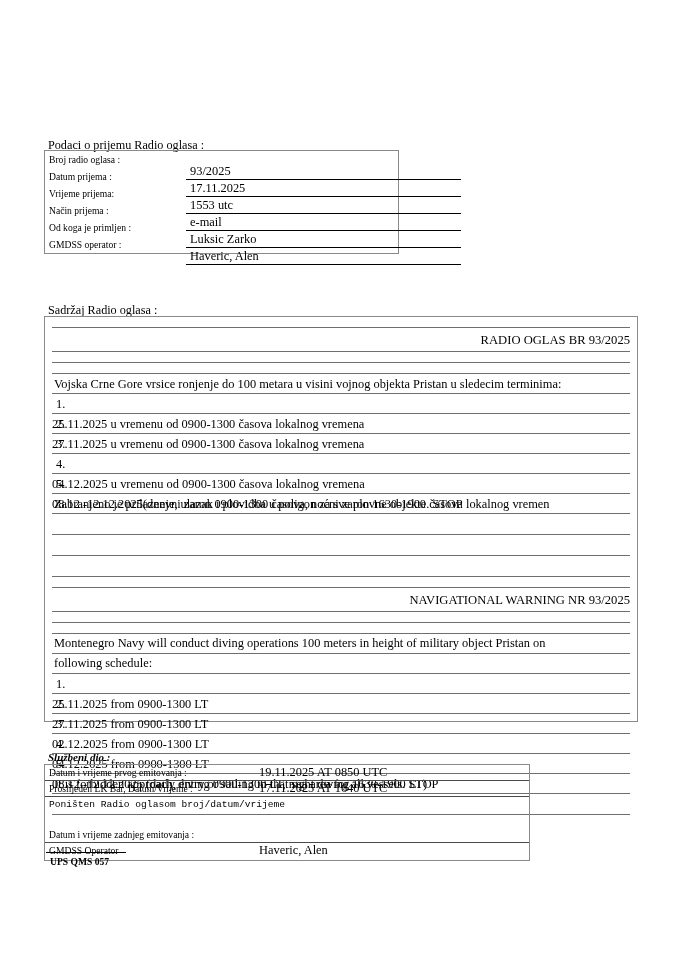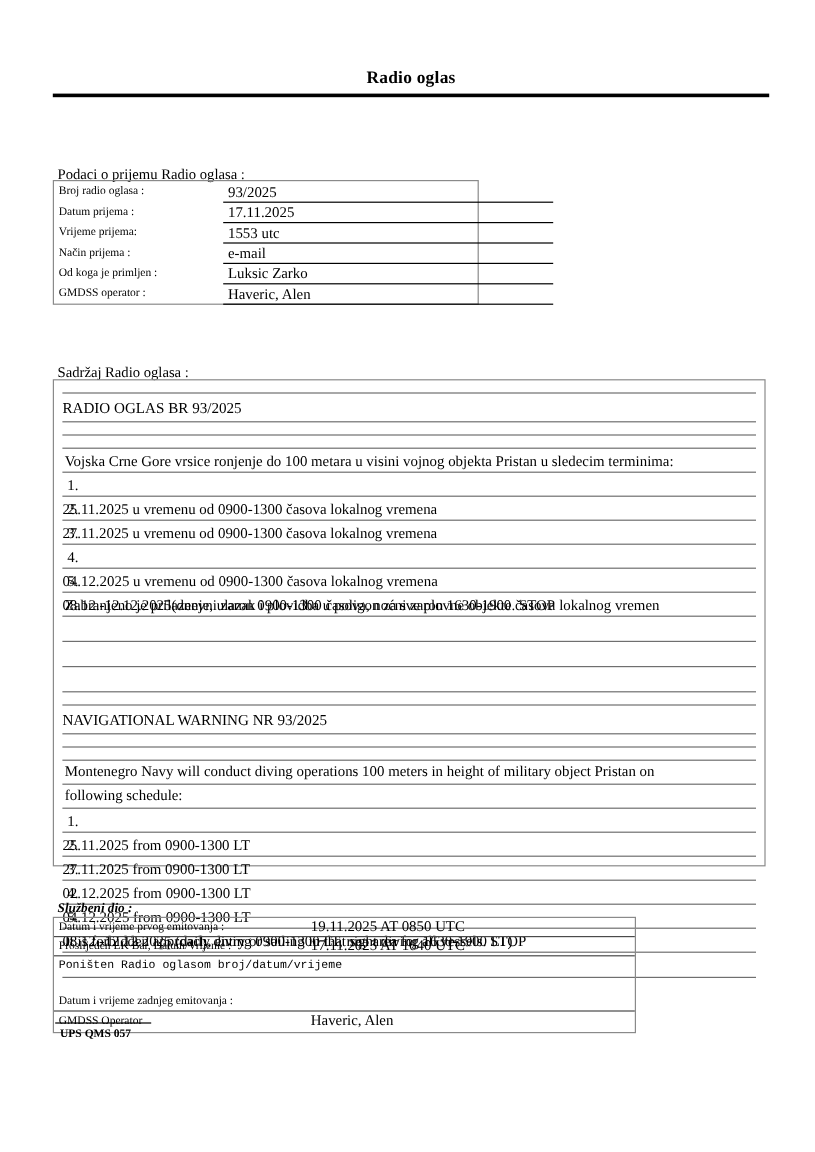--- a/index.html
+++ b/index.html
@@ -72,21 +72,21 @@
     position: absolute;
     left: 4px;
     top: 1px;
     font-size: 9.6px;
     line-height: 15px;
     white-space: nowrap;
   }
   .recv-value-wrap {
     position: absolute;
     left: 141px;
-    top: 1px;
+    top: 12px;
     width: 275px;
     height: 17px;
     border-bottom: 1px solid #000;
     box-sizing: border-box;
   }
   .recv-value {
     position: absolute;
     left: 4px;
     top: 0px;
     font-size: 12.4px;
@@ -112,21 +112,21 @@
   }
   .line {
     border-bottom: 1px solid #6f6f6f;
     box-sizing: border-box;
     position: relative;
   }
   .line.blank { height: 11px; }
   .line.gap   { height: 21px; }
   .line.hdr {
     height: 24px;
-    text-align: left;
+    text-align: right;
   }
   .line.hdr span {
     font-size: 12.6px;
     line-height: 24px;
   }
   .line.txt {
     height: 20px;
   }
   .line.txt span {
     font-size: 12.4px;
@@ -197,24 +197,20 @@
     padding-left: 4px;
     padding-top: 2px;
     white-space: nowrap;
   }
 </style>
 </head>
 <body>
 
 <div class="page">
 
-  <div class="title-block">
-    <div class="doc-title">Radio oglas</div>
-    <div class="title-rule"></div>
-  </div>
 
   <div class="caption" style="left:48px; top:138px;">Podaci o prijemu Radio oglasa :</div>
 
   <div class="recv-table">
     <div class="recv-row">
       <div class="recv-label">Broj radio oglasa :</div>
       <div class="recv-value-wrap">
         <div class="recv-value">93/2025</div>
       </div>
     </div>

